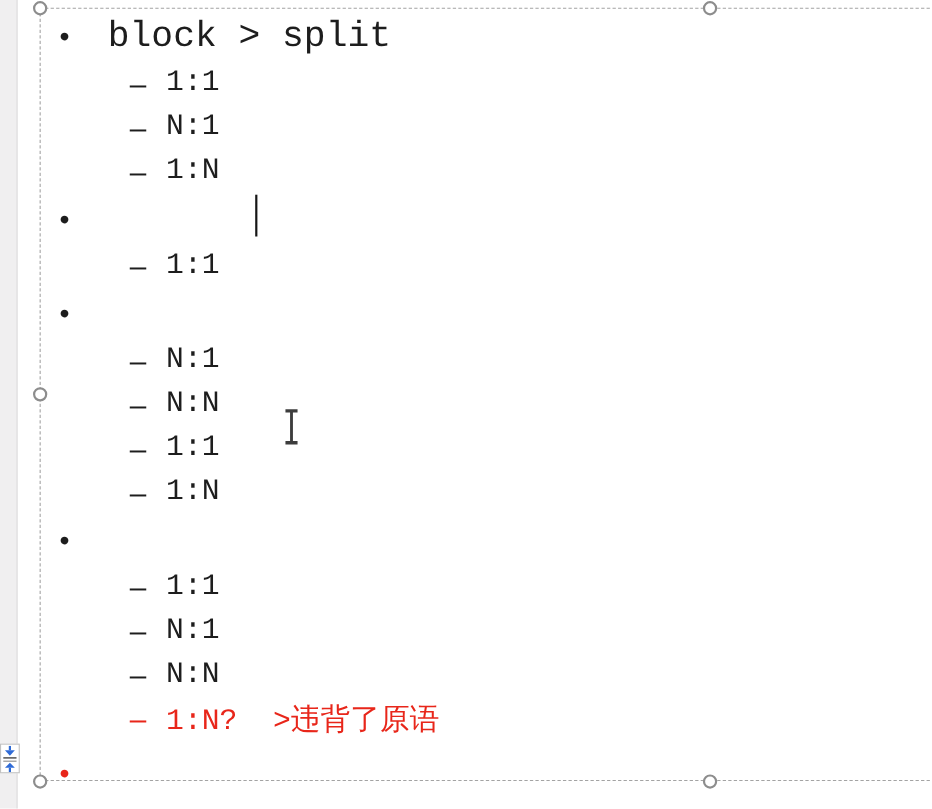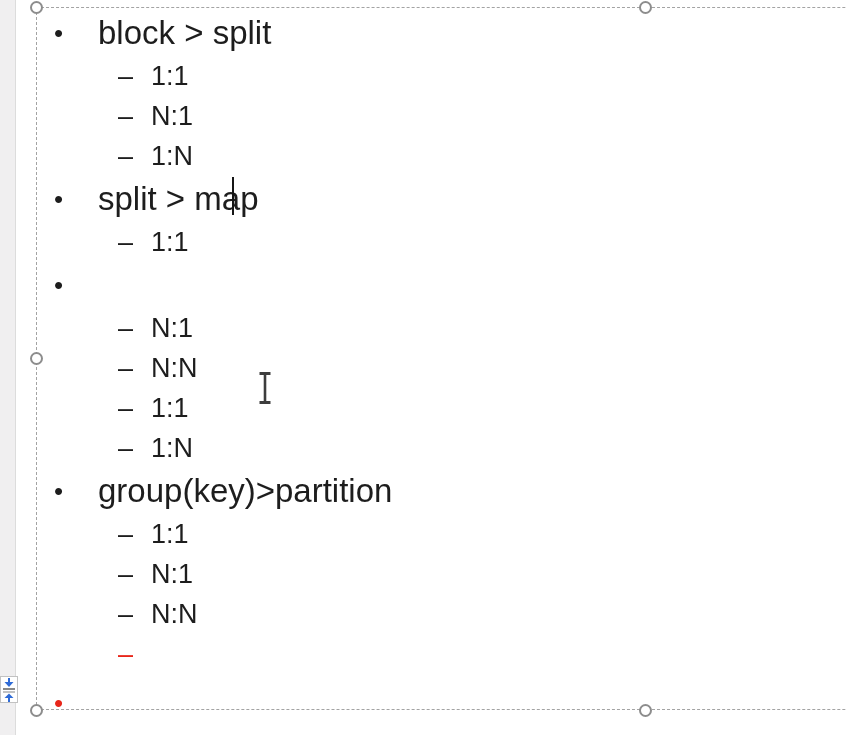--- a/index.html
+++ b/index.html
@@ -46,21 +46,21 @@
   .h-bl { left: 30px;  top: 704px; }
   .h-bm { left: 639px; top: 704px; }
 
   
   .list {
     position: absolute; left: 36px; top: 10px;
     width: 790px;
     z-index: 3;
   }
   .line { display: flex; align-items: center; color: #1d1d1d; }
-  .line .txt { white-space: pre; }
+  .line .txt { white-space: pre; font-family: Liberation Mono, monospace; }
   .l1 { height: 46px; font-size: 33px; }
   .l2 { height: 40px; font-size: 27px; }
   .l1 .bullet {
     margin-left: 18px; width: 44px;
     font-size: 26px; line-height: 1;
     flex: 0 0 auto;
   }
   .l2 .bullet {
     margin-left: 82px; width: 33px;
     font-size: 27px; line-height: 1;
@@ -118,21 +118,20 @@
     <div class="line l2">
       <span class="bullet">–</span>
       <span class="txt">N:1</span>
     </div>
     <div class="line l2">
       <span class="bullet">–</span>
       <span class="txt">1:N</span>
     </div>
     <div class="line l1">
       <span class="bullet">•</span>
-      <span class="txt">split &gt; map</span>
     </div>
     <div class="line l2">
       <span class="bullet">–</span>
       <span class="txt">1:1</span>
     </div>
     <div class="line l1">
       <span class="bullet">•</span>
     </div>
     <div class="line l2">
       <span class="bullet">–</span>
@@ -145,36 +144,36 @@
     <div class="line l2">
       <span class="bullet">–</span>
       <span class="txt">1:1</span>
     </div>
     <div class="line l2">
       <span class="bullet">–</span>
       <span class="txt">1:N</span>
     </div>
     <div class="line l1">
       <span class="bullet">•</span>
-      <span class="txt">group(key)&gt;partition</span>
     </div>
     <div class="line l2">
       <span class="bullet">–</span>
       <span class="txt">1:1</span>
     </div>
     <div class="line l2">
       <span class="bullet">–</span>
       <span class="txt">N:1</span>
     </div>
     <div class="line l2">
       <span class="bullet">–</span>
       <span class="txt">N:N</span>
     </div>
     <div class="line l2 red">
       <span class="bullet">–</span>
+      <span class="txt">1:N?  &gt;违背了原语</span>
     </div>
     <div class="line l1 red last">
       <span class="bullet">•</span>
     </div>
   </div>
 
 <div class="caret"></div>
 
 <svg class="ibeam" width="18" height="34" viewBox="0 0 18 34">
   <line x1="9" y1="3.5" x2="9" y2="30.5" stroke="#3d3d3d" stroke-width="2.6"></line>

